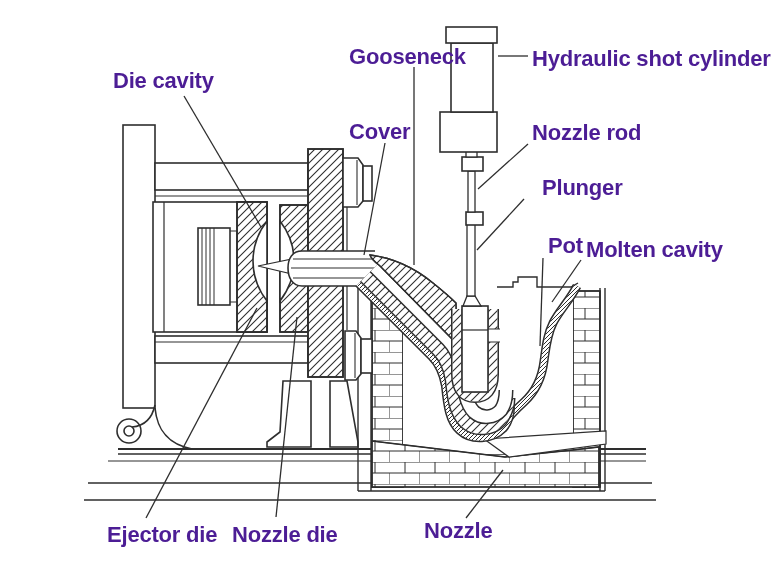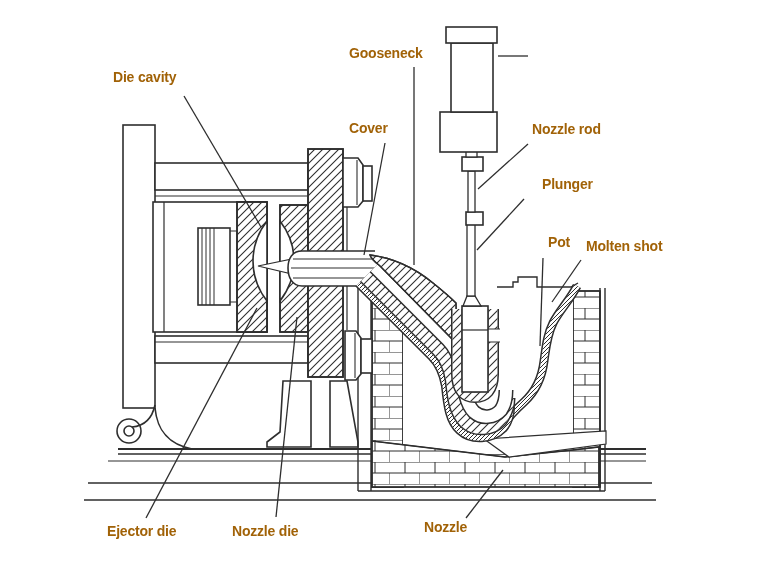--- a/index.html
+++ b/index.html
@@ -1,20 +1,20 @@
 <!DOCTYPE html>
 <html><head>
 <meta charset="utf-8">
 <style>
   html,body{margin:0;padding:0;background:#fff;}
   #stage{position:relative;width:778px;height:574px;background:#fff;overflow:hidden;
          font-family:"Liberation Sans", sans-serif;}
   #art{position:absolute;left:0;top:0;}
-  .lbl{position:absolute;font-weight:700;font-size:14px;letter-spacing:-0.2px;
-       color:#a16207;white-space:nowrap;line-height:1;}
+  .lbl{position:absolute;font-weight:700;font-size:22px;letter-spacing:-0.2px;
+       color:#4c1d95;white-space:nowrap;line-height:1;}
 </style>
 </head>
 <body>
 
 <div id="stage">
 
 <svg id="art" width="778" height="574" viewBox="0 0 778 574" fill="none" stroke="#2e2e2e" stroke-width="1.6" stroke-linecap="butt">
   <defs>
     <pattern id="hatch" width="8" height="8" patternUnits="userSpaceOnUse">
       <path d="M-1,1 L1,-1 M0,8 L8,0 M7,9 L9,7" stroke="#2e2e2e" stroke-width="1.1"></path>
@@ -163,21 +163,22 @@
     <line x1="543" y1="258" x2="540" y2="346"></line>
     <line x1="581" y1="260" x2="552" y2="302"></line>
     <line x1="146" y1="518" x2="257" y2="308"></line>
     <line x1="276" y1="517" x2="297" y2="317"></line>
     <line x1="466" y1="518" x2="503" y2="470"></line>
   </g>
 </svg>
 
   <div class="lbl" style="left:113px;top:70px">Die cavity</div>
   <div class="lbl" style="left:349px;top:46px">Gooseneck</div>
+  <div class="lbl" style="left:532px;top:48px">Hydraulic shot cylinder</div>
   <div class="lbl" style="left:349px;top:121px">Cover</div>
   <div class="lbl" style="left:532px;top:122px">Nozzle rod</div>
   <div class="lbl" style="left:542px;top:177px">Plunger</div>
   <div class="lbl" style="left:548px;top:235px">Pot</div>
-  <div class="lbl" style="left:586px;top:239px">Molten shot</div>
+  <div class="lbl" style="left:586px;top:239px">Molten cavity</div>
   <div class="lbl" style="left:107px;top:524px">Ejector die</div>
   <div class="lbl" style="left:232px;top:524px">Nozzle die</div>
   <div class="lbl" style="left:424px;top:520px">Nozzle</div>
 </div>
 
 </body></html>

